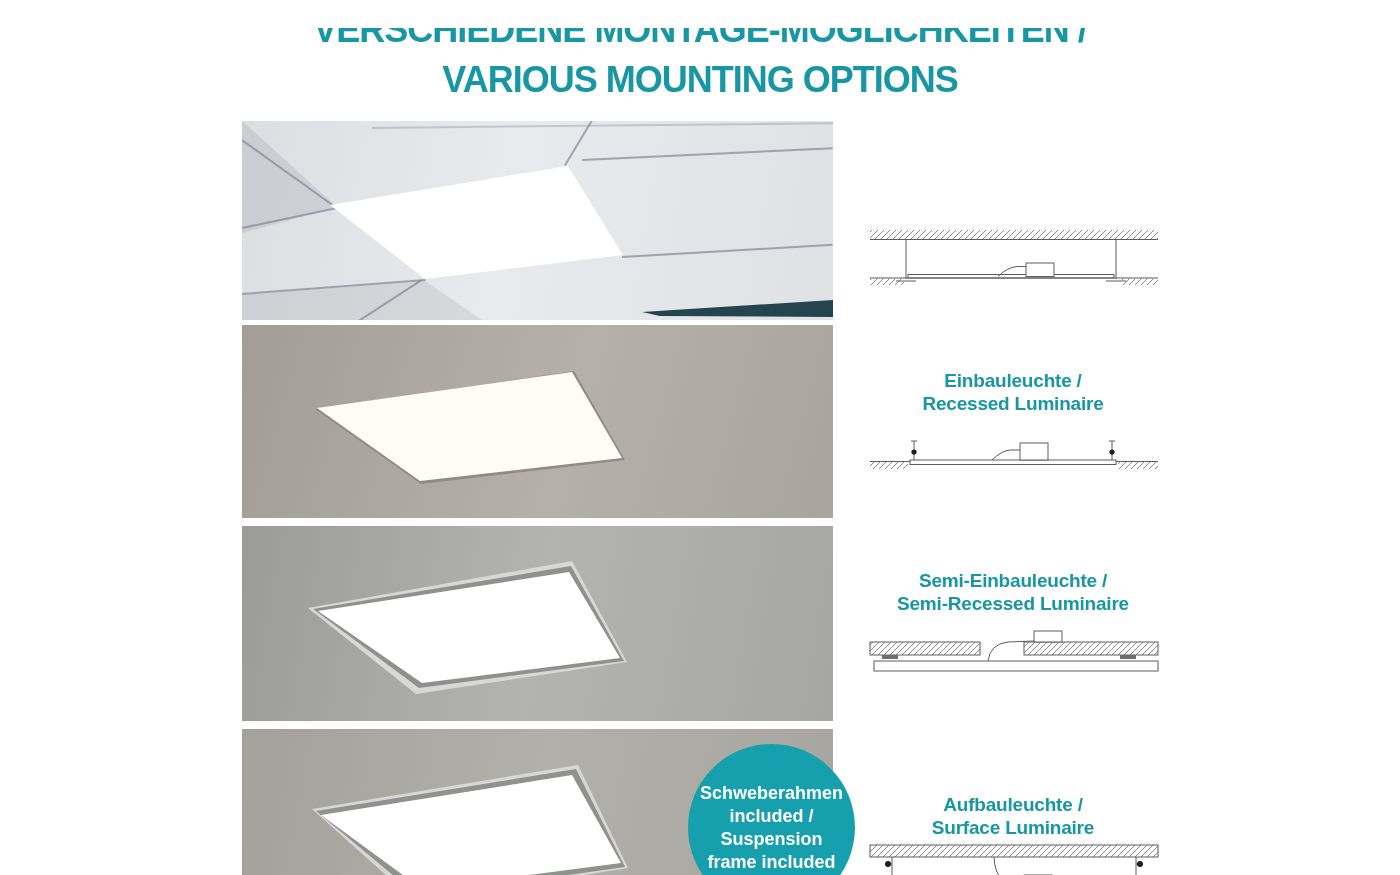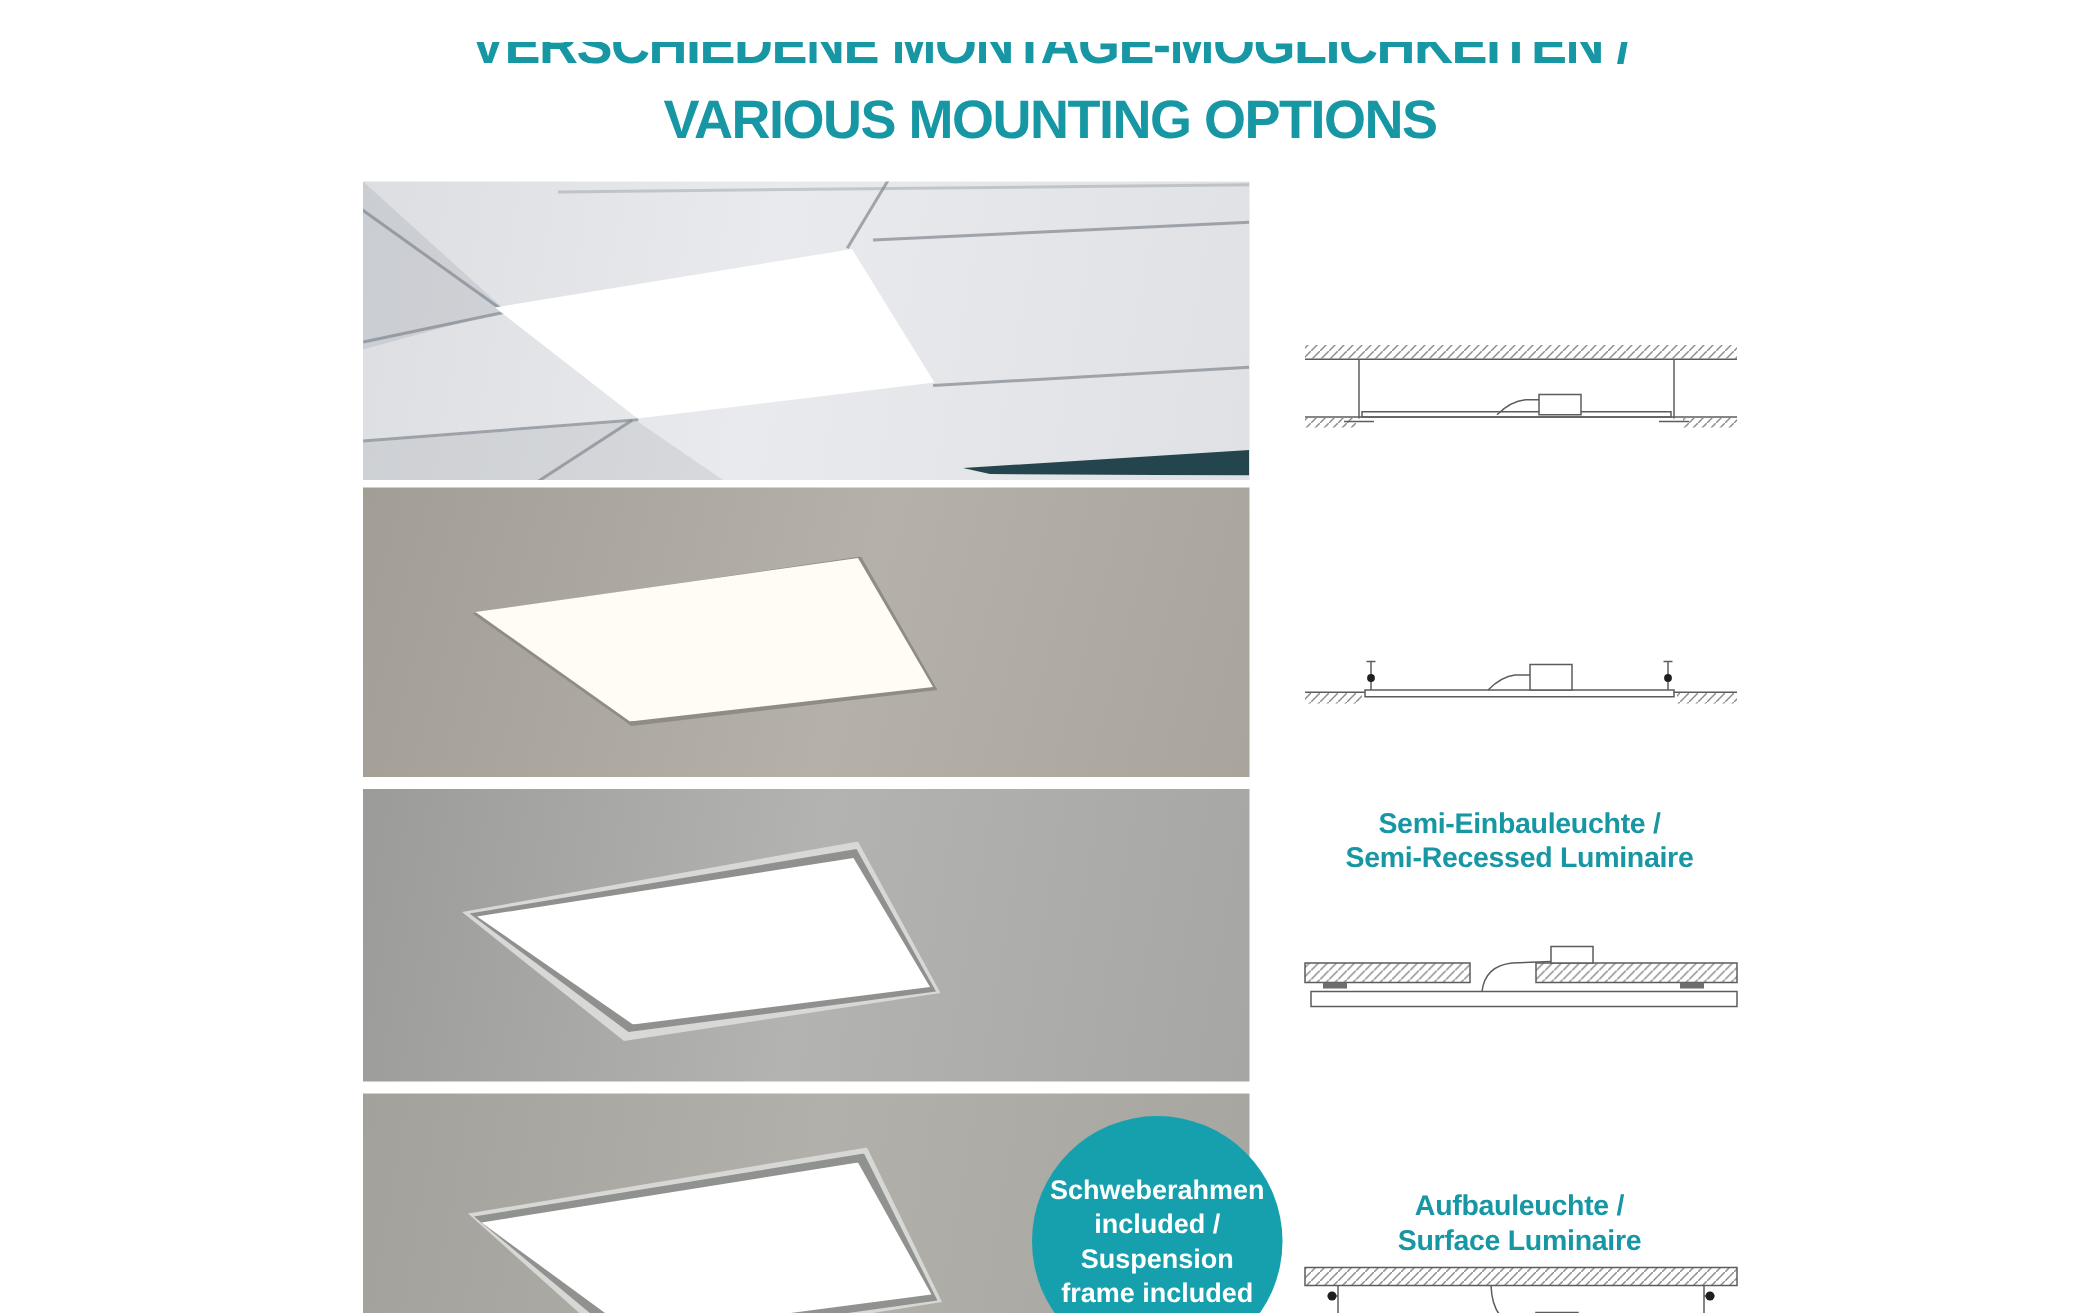--- a/index.html
+++ b/index.html
@@ -93,21 +93,25 @@
     <div class="quad mid3"></div>
     <div class="quad panel3 panel-glow"></div>
   </div>
 
   <div class="photo p4">
     <div class="quad frame4"></div>
     <div class="quad mid4"></div>
     <div class="quad panel4 panel-glow"></div>
   </div>
 
-  <div class="lbl" style="top:510px">
+  <div class="lbl" style="top:341px">
+    <div>Einbauleuchte /</div>
+    <div>Recessed Luminaire</div>
+  </div>
+  <div class="lbl" style="top:541px">
     <div>Semi-Einbauleuchte /</div>
     <div>Semi-Recessed Luminaire</div>
   </div>
   <div class="lbl" style="top:765px">
     <div>Aufbauleuchte /</div>
     <div>Surface Luminaire</div>
   </div>
 
   <svg class="diag" style="top:200px" width="292" height="60" viewBox="0 0 292 60">
     <rect class="hn" x="2" y="2" width="288" height="9"></rect>

